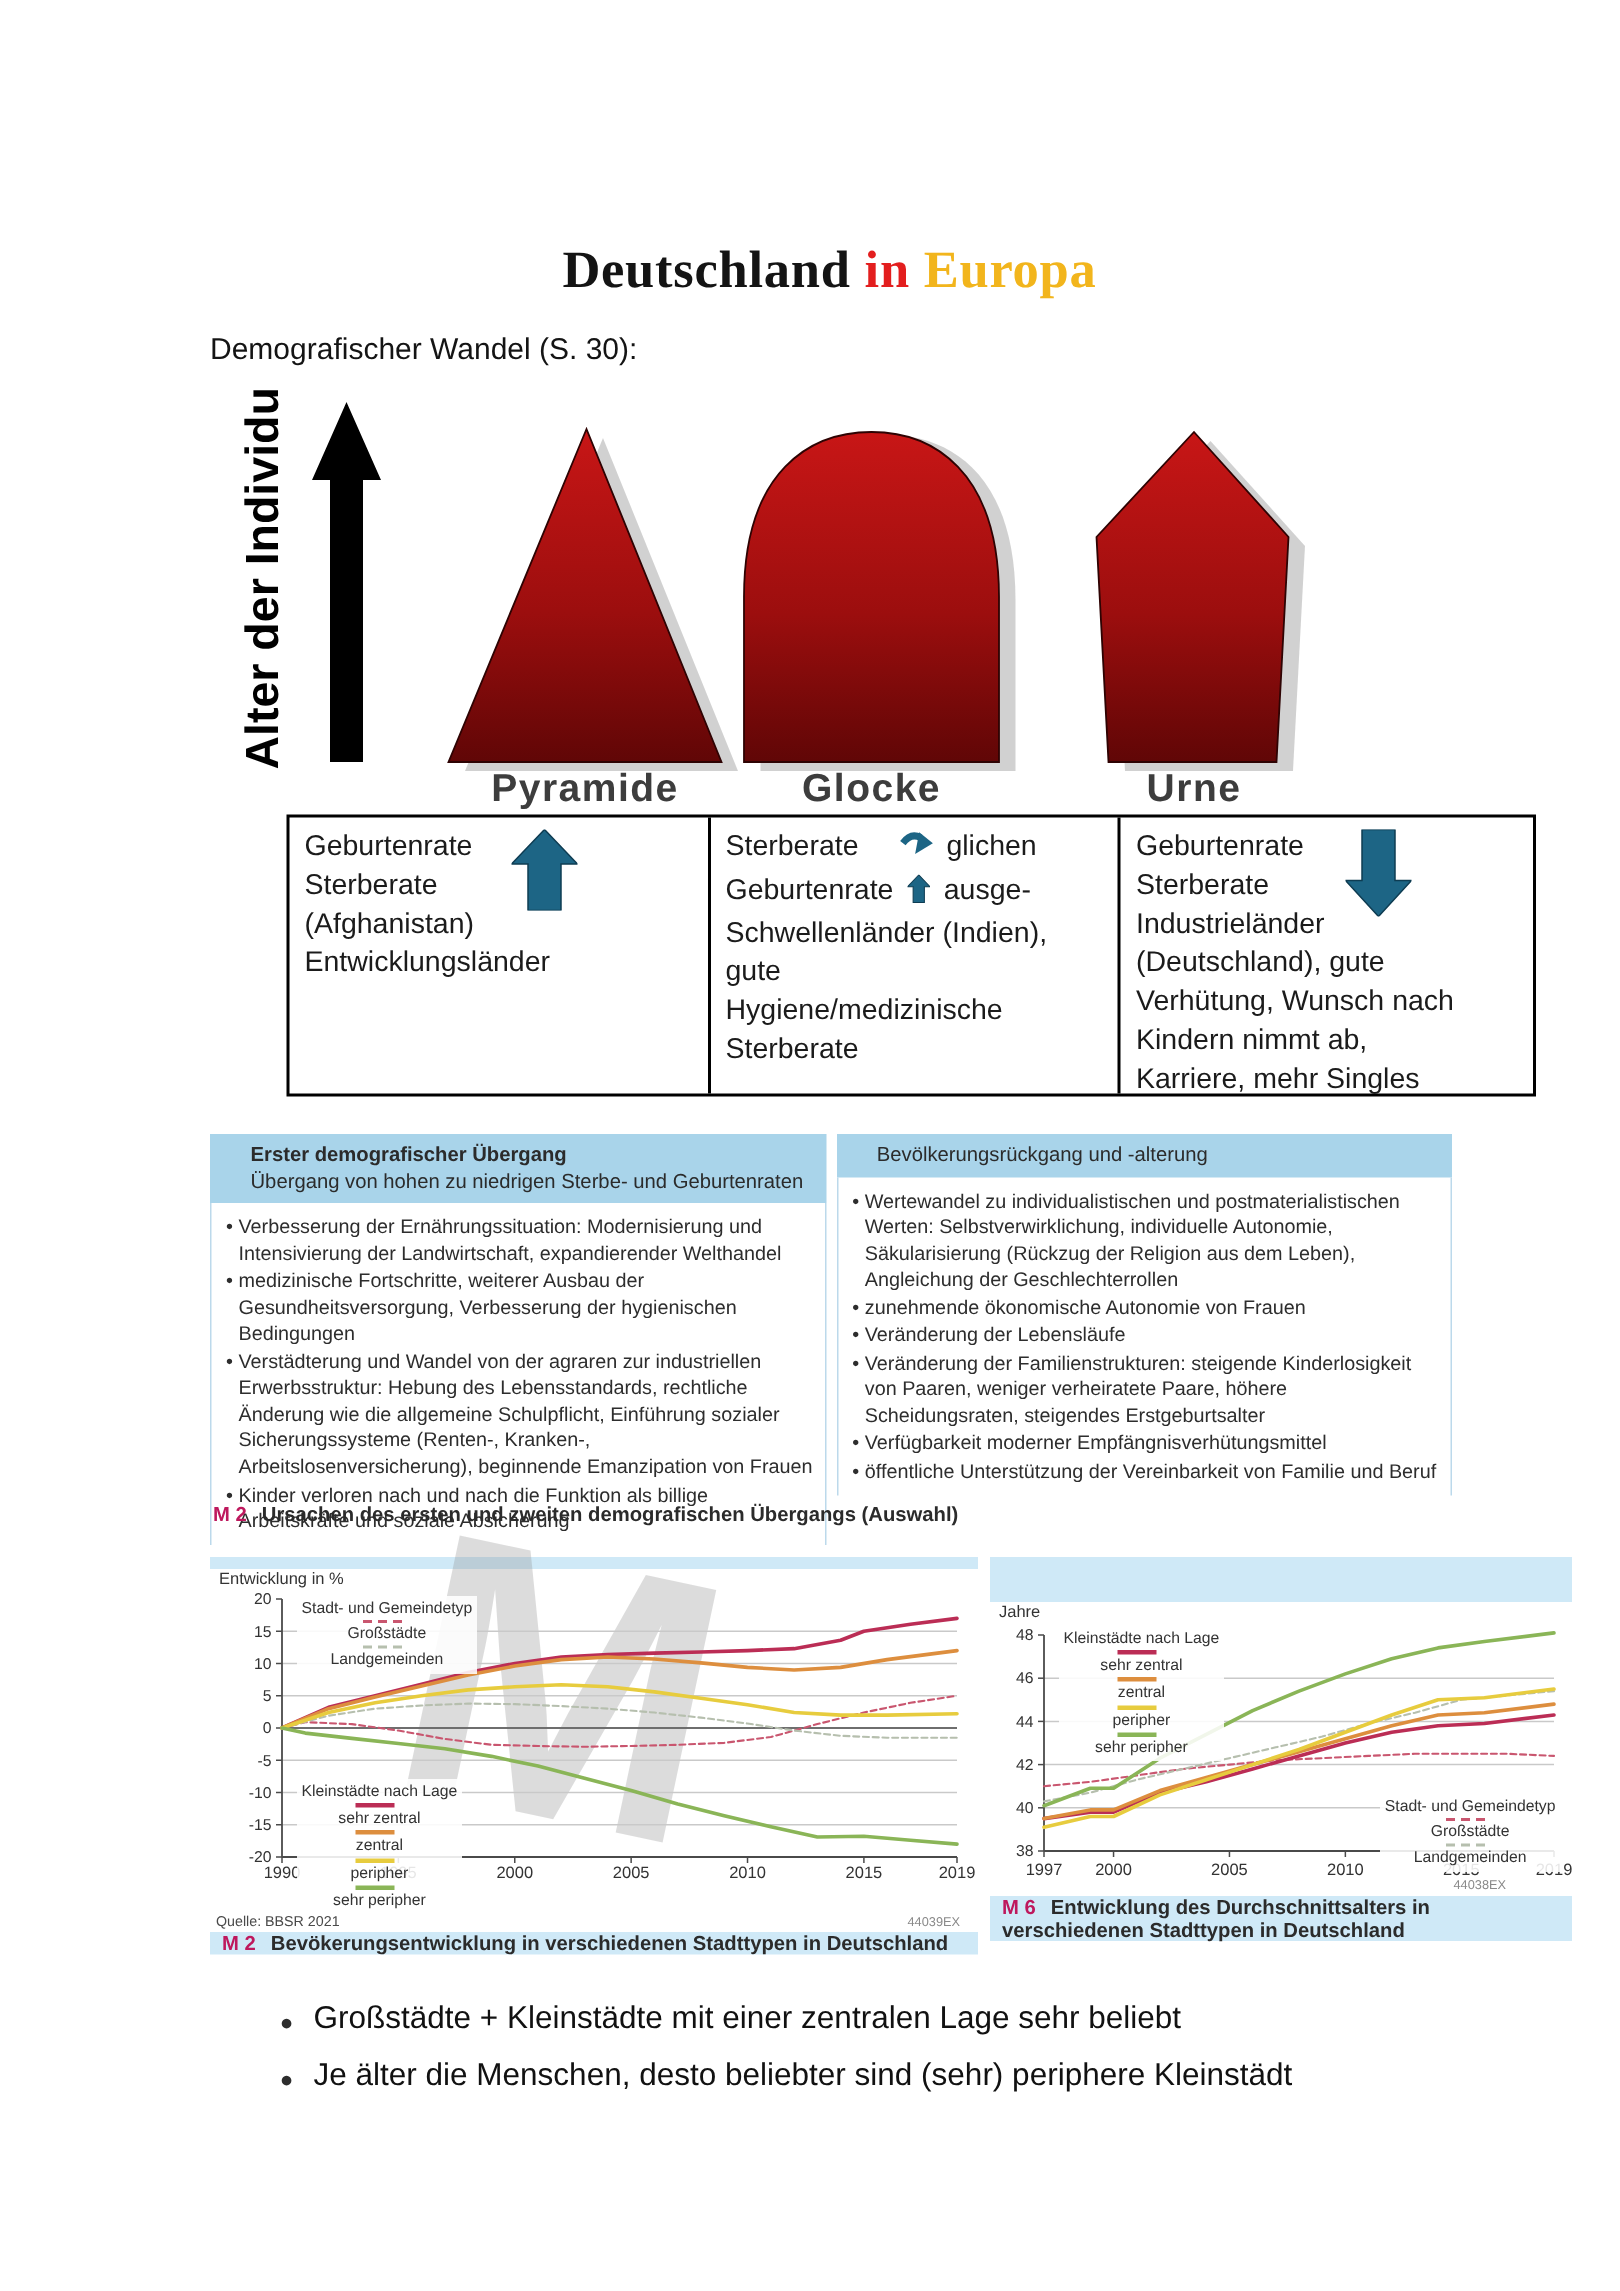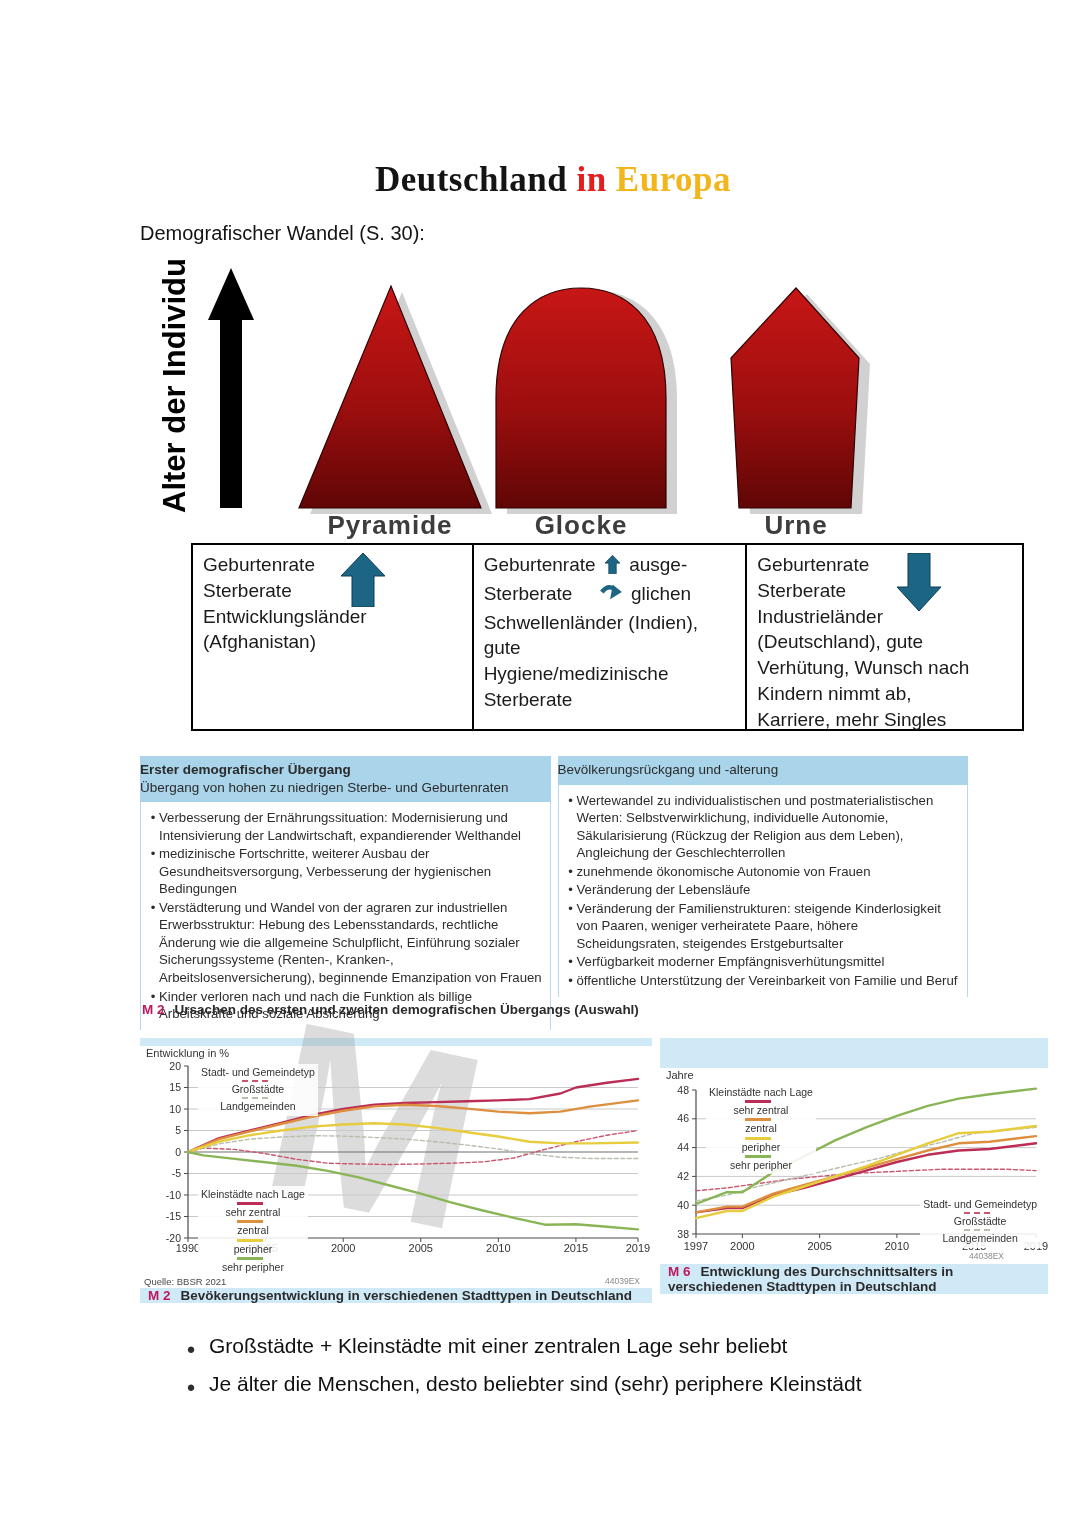--- a/index.html
+++ b/index.html
@@ -24,21 +24,21 @@
   .rate-c2{width:275px;}
   .rate-c3{width:278px;}
   .big-arrow{position:absolute;top:8px;}
   .rate-c1 .big-arrow{left:148px;}
   .rate-c3 .big-arrow{left:150px;}
   .inline-ico{display:inline-block;vertical-align:-3px;margin:0 4px;}
 
   
   #trans-table{position:absolute;left:127px;top:756px;width:828px;display:flex;gap:7px;}
   .trans-col{flex:1;}
-  .trans-head{background:#a9d4ea;padding:5px 9px 6px 0;font-size:13.5px;line-height:1.3;color:#2b2b2b;}
+  .trans-head{background:#a9d4ea;padding:5px 9px 6px 27px;font-size:13.5px;line-height:1.3;color:#2b2b2b;}
   .trans-head .th-title{font-weight:bold;}
   .trans-body{border-left:1px solid #bcd9eb;border-right:1px solid #bcd9eb;padding:7px 6px 6px 6px;font-size:13.2px;line-height:1.33;color:#2d2d2d;}
   .li-row{display:flex;margin-bottom:1px;}
   .li-row .li-dot{width:12px;flex:0 0 12px;text-align:center;color:#2d2d2d;}
   .li-row .li-text{flex:1;}
 
   .m-caption{font-size:13.5px;font-weight:bold;color:#2b2b2b;}
   .m-label{color:#be185d;margin-right:10px;font-weight:bold;}
   #trans-caption{position:absolute;left:129px;top:1002px;}
 
@@ -113,42 +113,42 @@
 
   <div id="rate-table">
     <div class="rate-cell rate-c1">
       <span class="big-arrow">
         <svg width="44" height="54" viewBox="0 0 44 54">
             <polygon points="22,0 44,23 33,23 33,54 11,54 11,23 0,23" fill="#1d6585" stroke="#0e3c52" stroke-width="1"></polygon>
           </svg>
       </span>
       <div>Geburtenrate</div>
       <div>Sterberate</div>
+      <div>(Afghanistan)</div>
       <div>Entwicklungsländer</div>
-      <div>(Afghanistan)</div>
     </div>
     <div class="rate-cell rate-c2">
-      <div>
-        <span>Geburtenrate</span>
-        <span class="inline-ico">
-          <svg width="15" height="19" viewBox="0 0 44 54">
-              <polygon points="22,0 44,23 33,23 33,54 11,54 11,23 0,23" fill="#1d6585" stroke="#0e3c52" stroke-width="2"></polygon>
-            </svg>
-        </span>
-        <span>ausge-</span>
-      </div>
       <div>
         <span>Sterberate</span>
         <span class="inline-ico" style="margin-left:22px">
           <svg width="22" height="20" viewBox="0 0 24 22">
               <path d="M2 10 Q8 2 15 6" stroke="#1d6585" stroke-width="5" fill="none"></path>
               <polygon points="14,2 24,10 11,18" fill="#1d6585"></polygon>
             </svg>
         </span>
         <span>glichen</span>
+      </div>
+      <div>
+        <span>Geburtenrate</span>
+        <span class="inline-ico">
+          <svg width="15" height="19" viewBox="0 0 44 54">
+              <polygon points="22,0 44,23 33,23 33,54 11,54 11,23 0,23" fill="#1d6585" stroke="#0e3c52" stroke-width="2"></polygon>
+            </svg>
+        </span>
+        <span>ausge-</span>
       </div>
       <div>Schwellenländer (Indien),</div>
       <div>gute</div>
       <div>Hygiene/medizinische</div>
       <div>Sterberate</div>
     </div>
     <div class="rate-cell rate-c3">
       <span class="big-arrow">
         <svg width="44" height="58" viewBox="0 0 44 58">
             <polygon points="22,58 0,34 11,34 11,0 33,0 33,34 44,34" fill="#1d6585" stroke="#0e3c52" stroke-width="1"></polygon>

